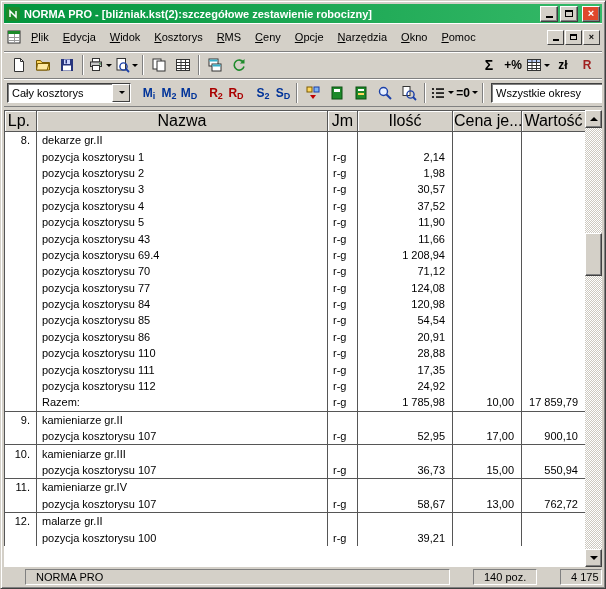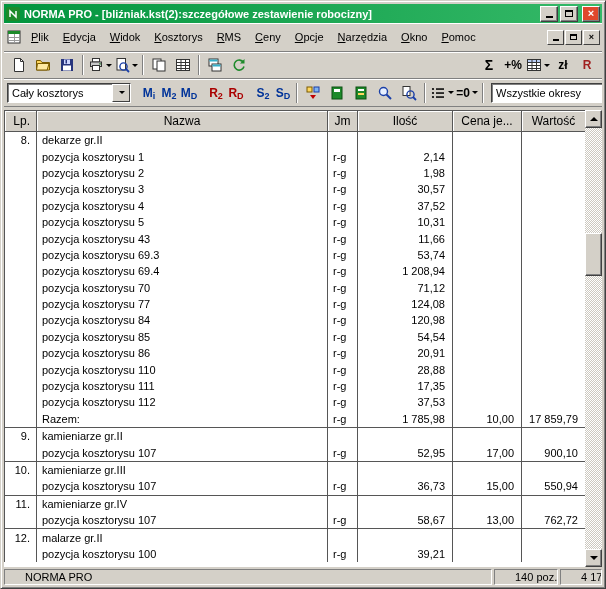--- a/index.html
+++ b/index.html
@@ -69,21 +69,21 @@
   .lbtn{width:20px;height:20px;display:flex;align-items:center;justify-content:center;
        font-weight:bold;flex:0 0 auto;}
   .lbtn b{font-size:12px;}
   .lbtn small{font-size:9px;position:relative;top:3px;}
   .rms-group .lbtn:nth-child(3),.rms-group .lbtn:nth-child(5){margin-right:7px;}
 
   
   .table-area{flex:1 1 auto;display:flex;overflow:hidden;margin-top:3px;background:#fff;}
   .grid{flex:1 1 auto;overflow:hidden;}
   table{border-collapse:collapse;table-layout:fixed;width:581px;}
-  th{height:18px;background:#d4d0c8;font-weight:normal;font-size:12px;
+  th{height:18px;background:#d4d0c8;font-weight:normal;font-size:16px;
        border:1px solid #565656;border-left:none;box-shadow:inset 1px 1px 0 #fff;
        overflow:hidden;white-space:nowrap;text-align:center;}
   th:first-child{border-left:1px solid #565656;}
   td{height:16.4px;padding:0 5px;border-right:1px solid #565656;white-space:nowrap;
        overflow:hidden;font-size:11px;}
   td.c-lp{border-left:1px solid #565656;}
   tr.group td{border-top:1px solid #565656;}
   .c-lp{text-align:right;padding-right:6px;}
   .c-jm{padding-left:5px;}
   .c-ilosc,.c-cena,.c-wartosc{text-align:right;padding-right:7px;}
@@ -99,22 +99,22 @@
   .thumb{position:absolute;left:0;top:105px;width:17px;height:43px;background:#d4d0c8;
        box-sizing:border-box;border:1px solid;border-color:#fff #404040 #404040 #fff;
        box-shadow:inset -1px -1px 0 #808080;}
   .arr-up{width:0;height:0;border-left:4px solid transparent;border-right:4px solid transparent;
        border-bottom:4px solid #000;}
   .arr-down{width:0;height:0;border-left:4px solid transparent;border-right:4px solid transparent;
        border-top:4px solid #000;}
 
   
   .statusbar{flex:0 0 16px;margin-top:2px;display:flex;gap:2px;}
-  .spanel{border:1px solid;border-color:#808080 #fff #fff #808080;padding:1px 20px;
-       white-space:nowrap;overflow:hidden;box-sizing:border-box;}
+  .spanel{border:1px solid;border-color:#808080 #fff #fff #808080;padding:1px 10px;
+       white-space:nowrap;overflow:hidden;box-sizing:border-box;margin-left:21px;}
   .sp-left{flex:1 1 auto;}
   .sp-count{flex:0 0 64px;}
   .sp-total{flex:0 0 42px;}
 </style>
 </head>
 <body>
 
 <div class="window">
 
   <div class="titlebar">
@@ -418,42 +418,34 @@
               <td class="c-jm">r-g</td>
               <td class="c-ilosc">37,52</td>
               <td class="c-cena"></td>
               <td class="c-wartosc"></td>
             </tr>
 
             <tr class="item">
               <td class="c-lp"></td>
               <td class="c-nazwa">pozycja kosztorysu 5</td>
               <td class="c-jm">r-g</td>
-              <td class="c-ilosc">10,31</td>
+              <td class="c-ilosc">11,90</td>
               <td class="c-cena"></td>
               <td class="c-wartosc"></td>
             </tr>
 
             <tr class="item">
               <td class="c-lp"></td>
               <td class="c-nazwa">pozycja kosztorysu 43</td>
               <td class="c-jm">r-g</td>
               <td class="c-ilosc">11,66</td>
               <td class="c-cena"></td>
               <td class="c-wartosc"></td>
             </tr>
 
-            <tr class="item">
-              <td class="c-lp"></td>
-              <td class="c-nazwa">pozycja kosztorysu 69.3</td>
-              <td class="c-jm">r-g</td>
-              <td class="c-ilosc">53,74</td>
-              <td class="c-cena"></td>
-              <td class="c-wartosc"></td>
-            </tr>
 
             <tr class="item">
               <td class="c-lp"></td>
               <td class="c-nazwa">pozycja kosztorysu 69.4</td>
               <td class="c-jm">r-g</td>
               <td class="c-ilosc">1 208,94</td>
               <td class="c-cena"></td>
               <td class="c-wartosc"></td>
             </tr>
 
@@ -517,21 +509,21 @@
               <td class="c-jm">r-g</td>
               <td class="c-ilosc">17,35</td>
               <td class="c-cena"></td>
               <td class="c-wartosc"></td>
             </tr>
 
             <tr class="item">
               <td class="c-lp"></td>
               <td class="c-nazwa">pozycja kosztorysu 112</td>
               <td class="c-jm">r-g</td>
-              <td class="c-ilosc">37,53</td>
+              <td class="c-ilosc">24,92</td>
               <td class="c-cena"></td>
               <td class="c-wartosc"></td>
             </tr>
 
             <tr class="razem">
               <td class="c-lp"></td>
               <td class="c-nazwa">Razem:</td>
               <td class="c-jm">r-g</td>
               <td class="c-ilosc">1 785,98</td>
               <td class="c-cena">10,00</td>

